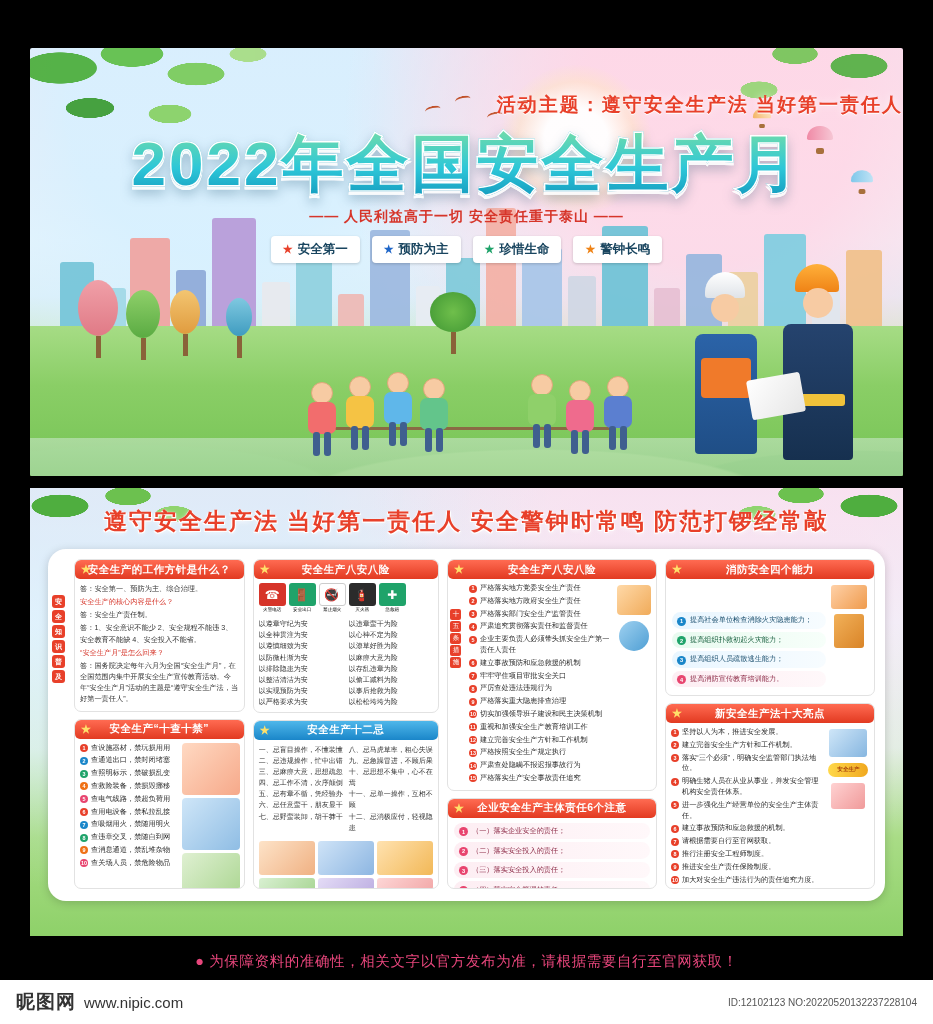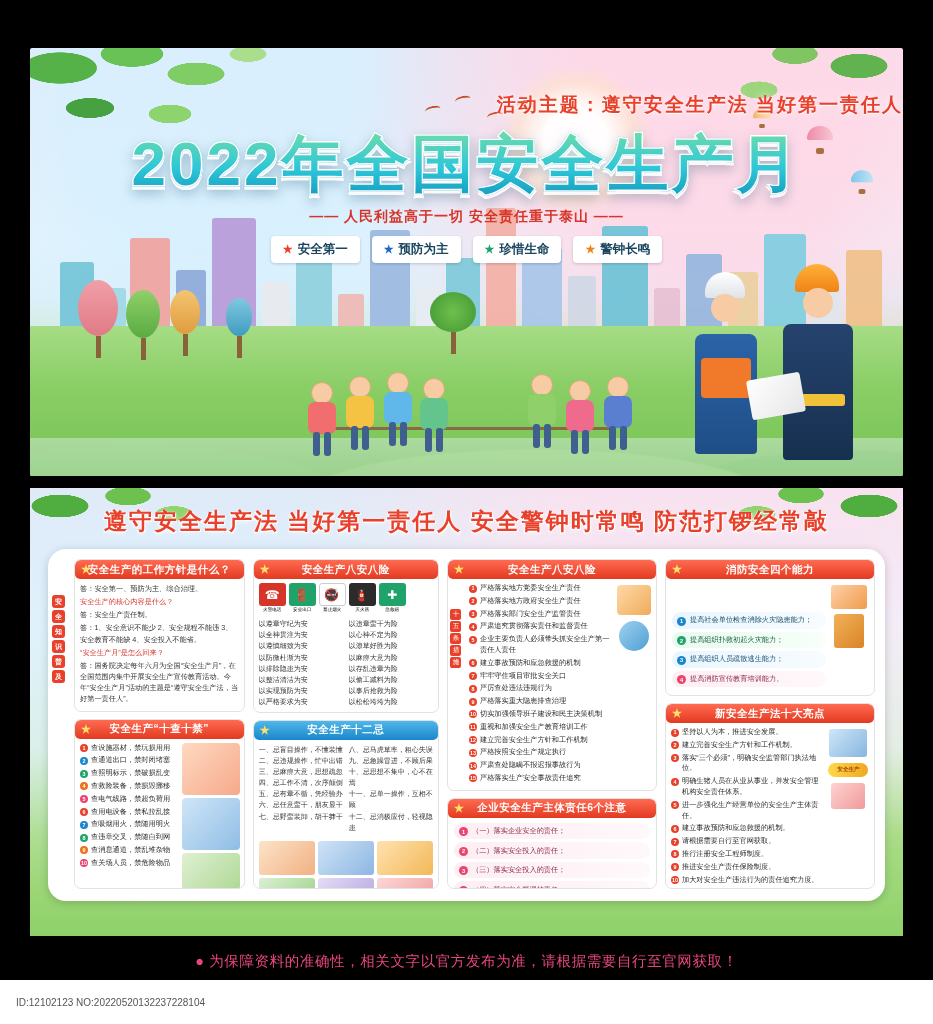--- a/index.html
+++ b/index.html
@@ -785,14 +785,18 @@
 
   </div>
 </div>
 
 <div class="footer-note">
   <span class="dot">●</span>
   <span>为保障资料的准确性，相关文字以官方发布为准，请根据需要自行至官网获取！</span>
 </div>
 
 <div class="footer-bar">
+  <div class="brand">
+    <span class="brand-cn">昵图网</span>
+    <span class="brand-url">www.nipic.com</span>
+  </div>
   <div class="footer-id">ID:12102123 NO:20220520132237228104</div>
 </div>
 
 </body></html>

